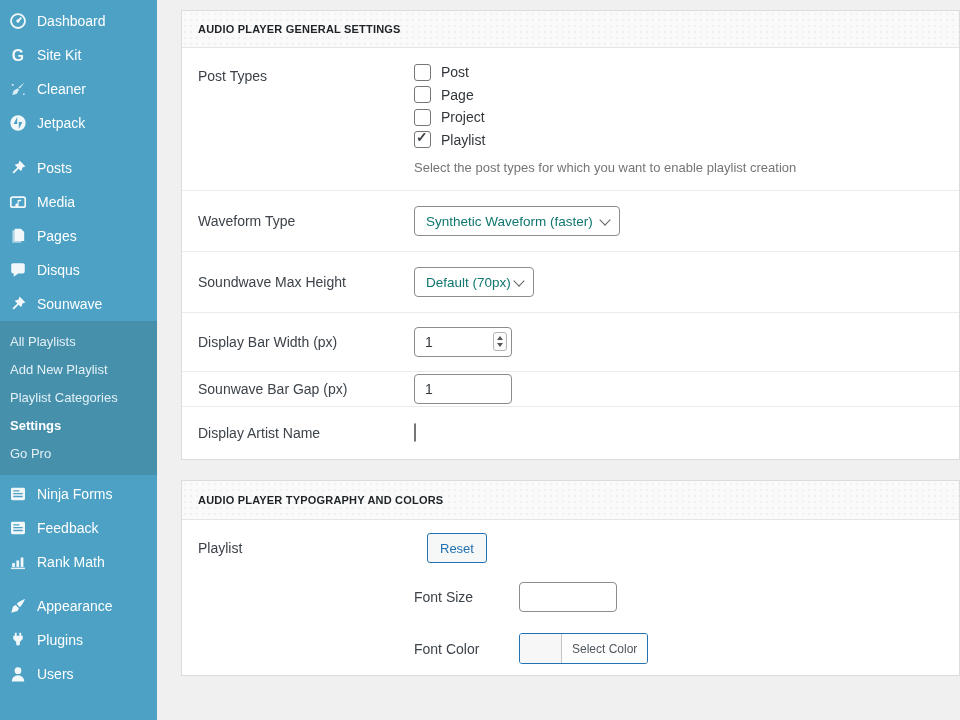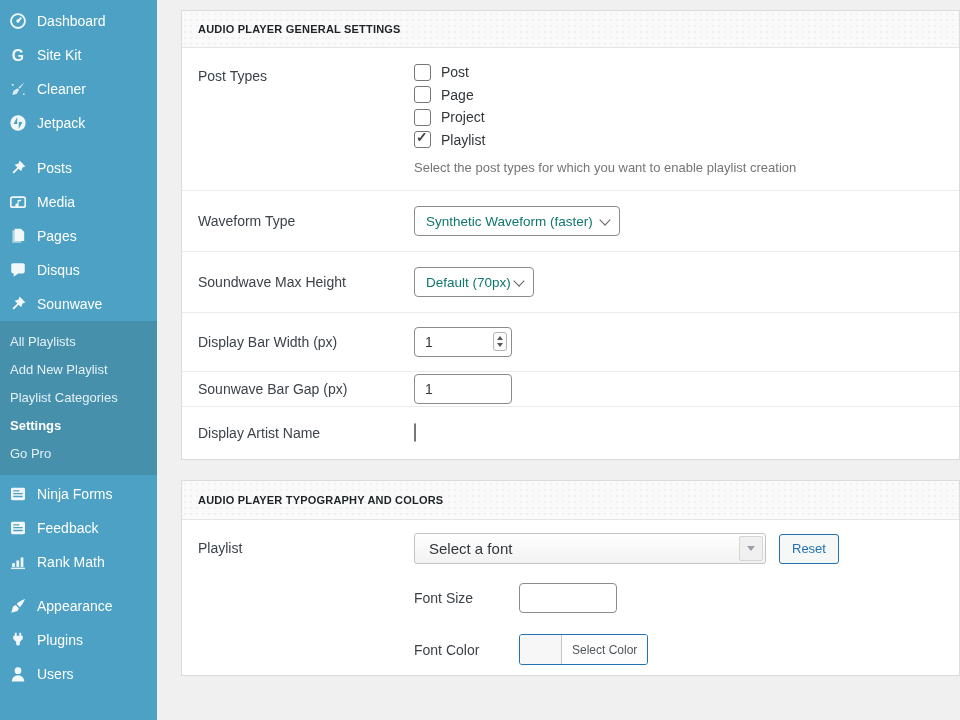--- a/index.html
+++ b/index.html
@@ -335,26 +335,20 @@
       </div>
     </section>
 
     <section class="card card2">
       <header class="card-header">AUDIO PLAYER TYPOGRAPHY AND COLORS</header>
 
       <div class="row row-playlist">
         <div class="row-label">Playlist</div>
         <div class="row-control">
           <div class="font-row">
-            <div class="font-select">
-              <div class="fs-text">Select a font</div>
-              <span class="fs-arrow-btn">
-                <span class="fs-arrow"></span>
-              </span>
-            </div>
             <button class="reset-btn">Reset</button>
           </div>
 
           <div class="sub-row">
             <span class="sub-label">Font Size</span>
             <input class="text-input" type="text" value="" style="">
           </div>
 
           <div class="sub-row fc-row">
             <span class="sub-label">Font Color</span>

